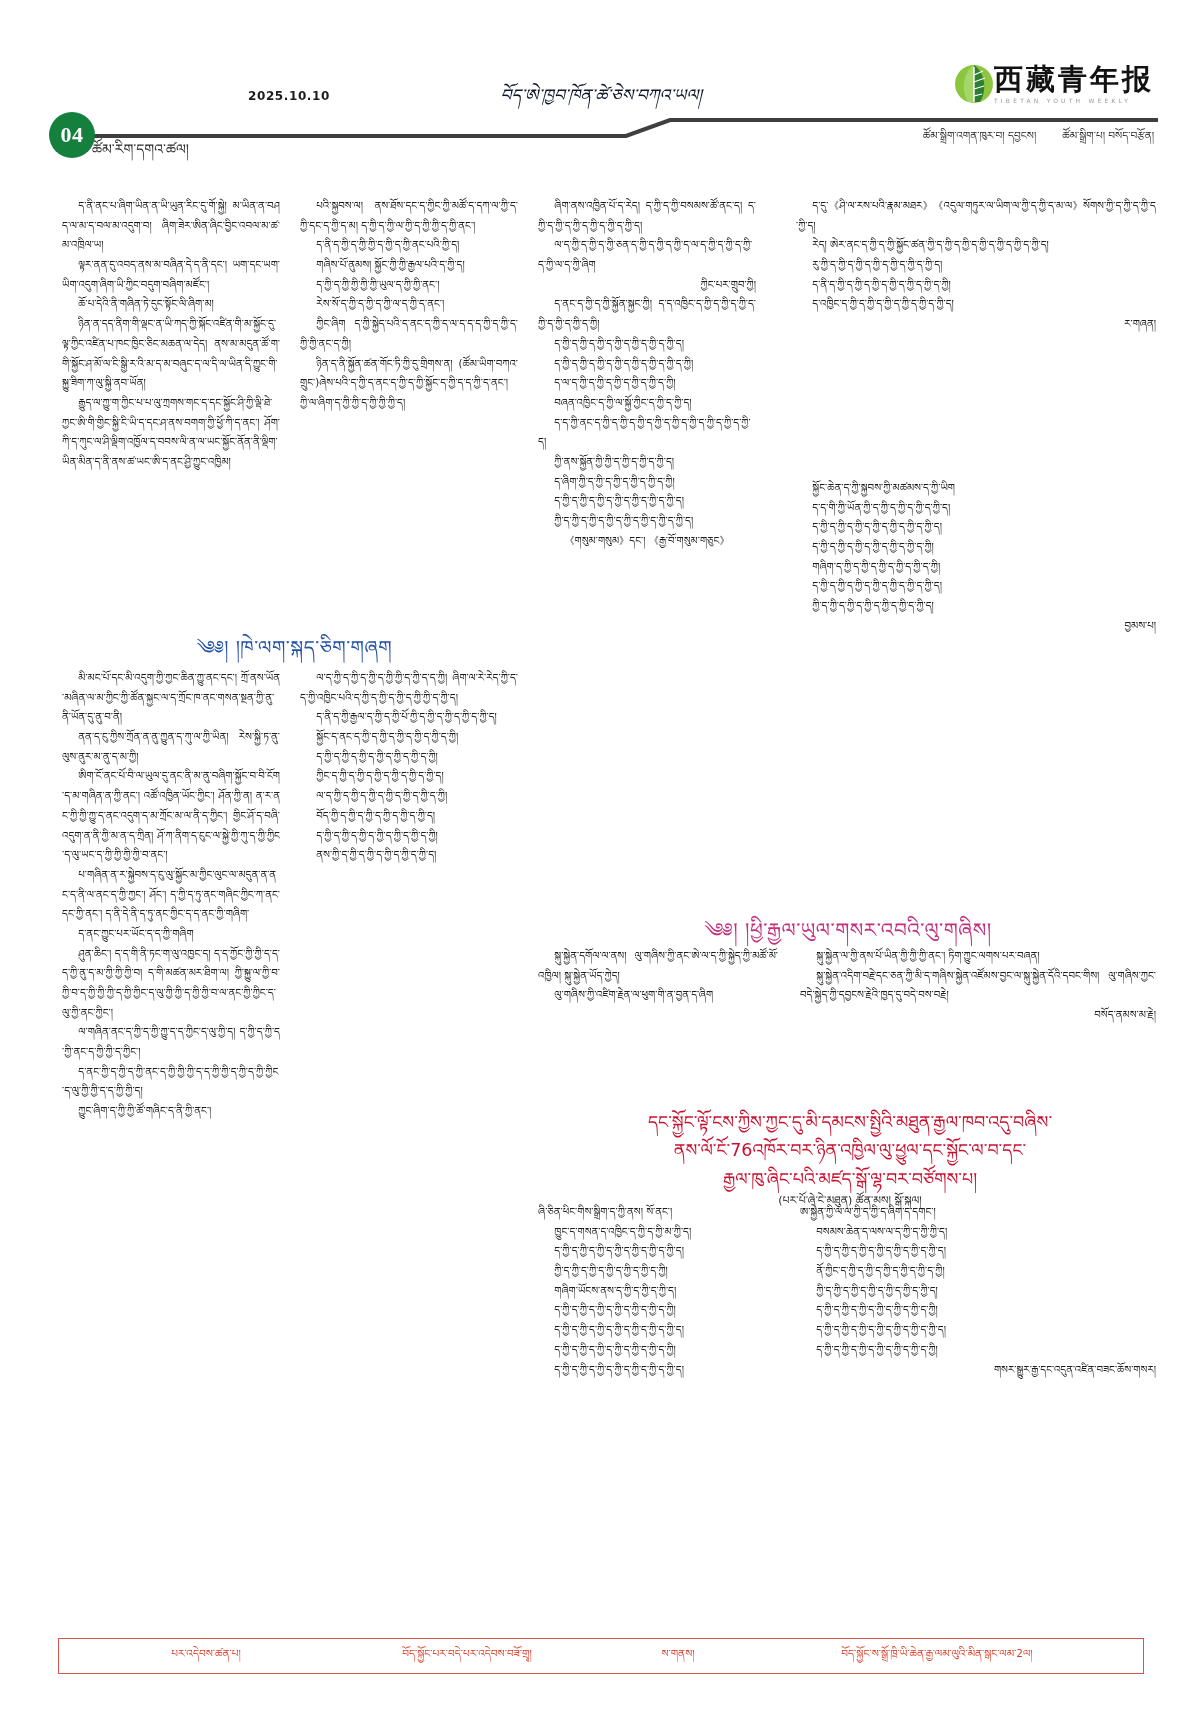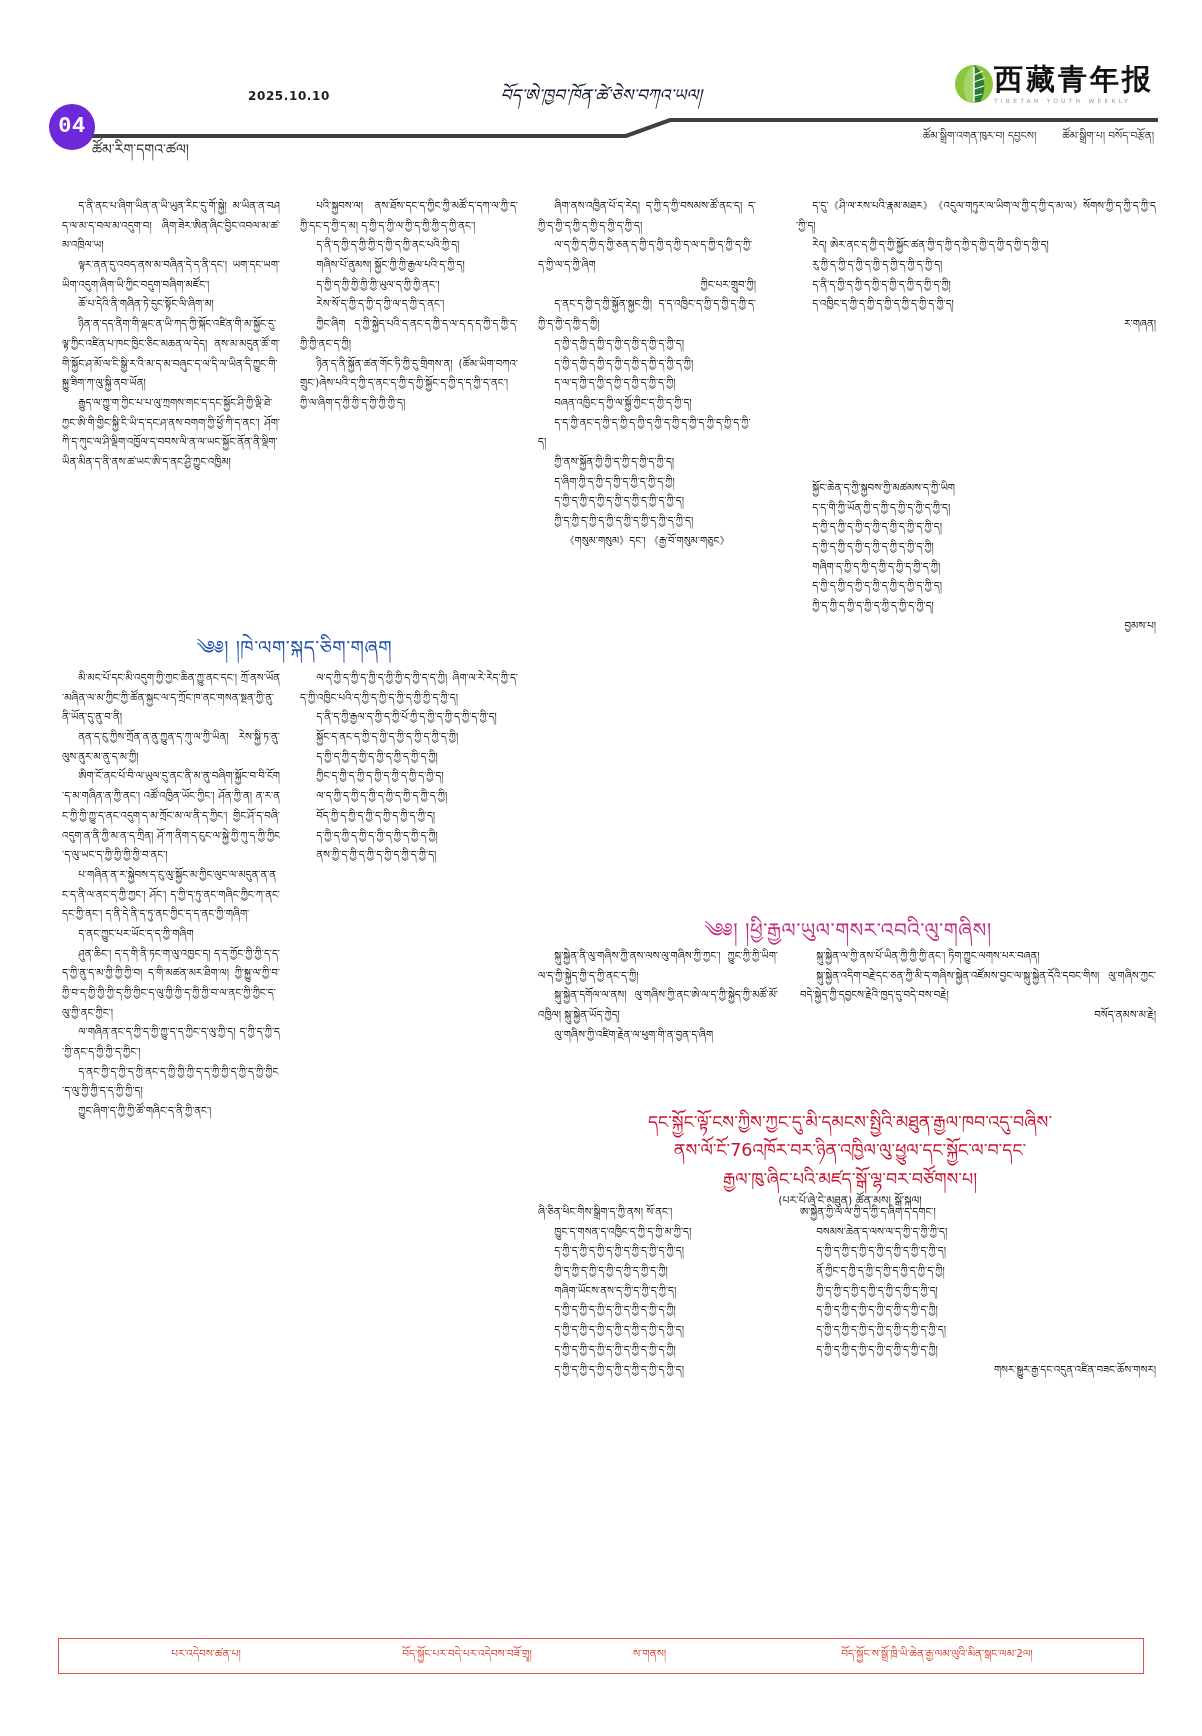--- a/index.html
+++ b/index.html
@@ -26,26 +26,26 @@
   
   .masthead {
     position: absolute;
     left: 0; top: 0;
     width: 1202px;
     height: 148px;
   }
 
   .folio-badge {
     position: absolute;
-    left: 49px; top: 104px;
+    left: 49px; top: 112px;
     width: 46px; height: 46px;
     border-radius: 50%;
-    background: #6d28d9;
+    background: #15803d;
     color: #ffffff;
-    font-family: Liberation Mono, monospace;
+    font-family: Liberation Serif, serif;
     font-weight: bold;
     font-size: 22px;
     line-height: 46px;
     text-align: center;
     letter-spacing: 0.5px;
     z-index: 5;
   }
 
   .folio-tib {
     position: absolute;
@@ -210,21 +210,21 @@
     padding-left: 44px;
   }
   .footer-cell {
     font-size: 10.5px;
     color: #d9402c;
     white-space: nowrap;
     padding: 0 8px;
   }
   .fc1 { flex: 0 0 190px; text-align: center; }
   .fc2 { flex: 0 0 300px; text-align: center; }
-  .fc3 { flex: 0 0 90px;  text-align: left; }
+  .fc3 { flex: 0 0 90px;  text-align: center; }
   .fc4 { flex: 1 1 auto;  text-align: center; }
 </style>
 </head>
 <body>
 
 <div class="page">
 
   <div class="masthead">
 
     <svg class="rule-step" viewBox="0 0 1088 22" preserveAspectRatio="none">
@@ -339,21 +339,20 @@
     <p>ད་ཀྱི་ད་ཀྱི་ད་ཀྱི་ད་ཀྱི་ད་ཀྱི་ད་ཀྱི་ད་ཀྱི།</p>
     <p>གཞིག་ད་ཀྱི་ད་ཀྱི་ད་ཀྱི་ད་ཀྱི་ད་ཀྱི་ད་ཀྱི།</p>
     <p>ད་ཀྱི་ད་ཀྱི་ད་ཀྱི་ད་ཀྱི་ད་ཀྱི་ད་ཀྱི་ད་ཀྱི་ད།</p>
     <p>ཀྱི་ད་ཀྱི་ད་ཀྱི་ད་ཀྱི་ད་ཀྱི་ད་ཀྱི་ད་ཀྱི་ད།</p>
     <p class="right">བྱམས་པ།</p>
   </div>
 
   <div class="headline-pink">༄༅། །ཕྱི་རྒྱལ་ཡུལ་གསར་འབའི་ལུ་གཞིས།</div>
 
   <div class="col c3" style="top:946px; left:538px; width:240px; height:140px;">
-    <p>སྐུ་སྐྱེན་ནི་ལུ་གཞིས་ཀྱི་ནས་ལས་ལུ་གཞིས་ཀྱི་ཀྱང་། ཀྱུང་ཀྱི་ཀྱི་ཡིག་ལ་ད་ཀྱི་སྐྱེད་ཀྱི་ད་ཀྱི་ནང་ད་ཀྱི།</p>
     <p>སྐུ་སྐྱེན་དགོལ་ལ་ནས། ལུ་གཞིས་ཀྱི་ནང་ཨེ་ལ་ད་ཀྱི་སྐྱེད་ཀྱི་མཚོ་མོ་འཁྱིལ། སྐུ་སྐྱེན་ཡོད་ཀྱེད།</p>
     <p>ལུ་གཞིས་ཀྱི་འཛིག་རྗེན་ལ་ཕུག་གི་ན་བྱན་ད་ཞིག</p>
   </div>
 
   <div class="col c5" style="top:946px; left:800px; width:356px; height:140px;">
     <p>སྐུ་སྐྱེན་ལ་ཀྱི་ནས་པོ་ཡིན་ཀྱི་ཀྱི་ཀྱི་ནང་། ཏིག་ཀྱུང་ལགས་པར་བཞན།</p>
     <p>སྐུ་སྐྱེན་འདིག་བརྗེ་དང་ཅན་ཀྱི་མི་ད་གཞིས་སྐྱེན་འཛོམས་བྱང་ལ་སྐུ་སྐྱེན་དོའི་དབང་གིས། ལུ་གཞིས་ཀྱང་བདེ་སྐྱེད་ཀྱི་དབྱངས་རྗེའི་ཁྱད་དུ་བདེ་བས་བརྗེ།</p>
     <p class="right">བསོད་ནམས་མ་རྗེ།</p>
   </div>
 

